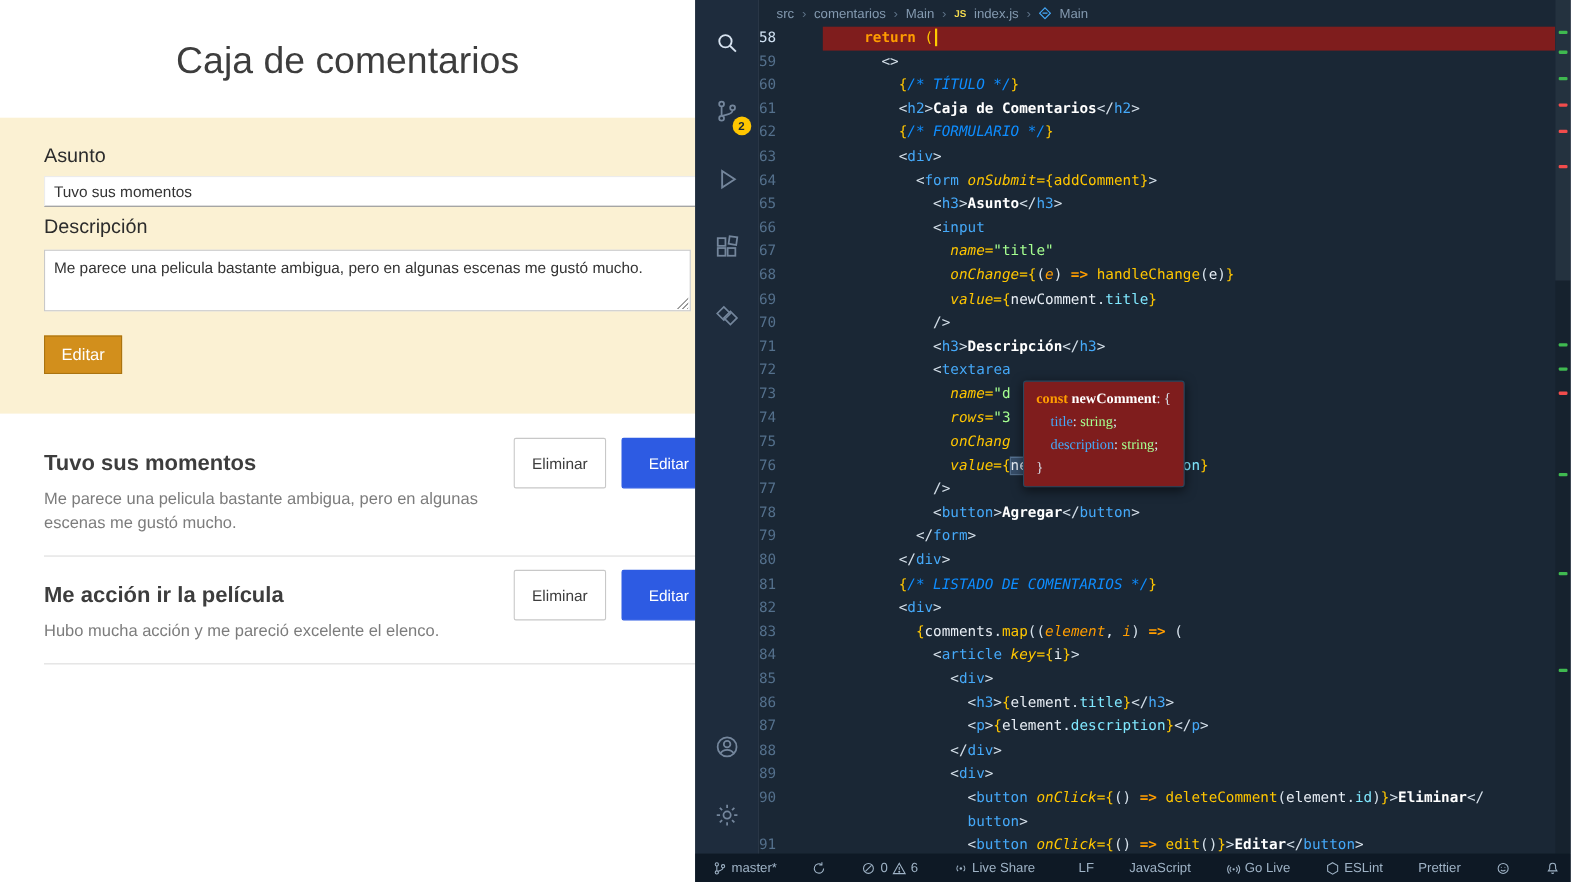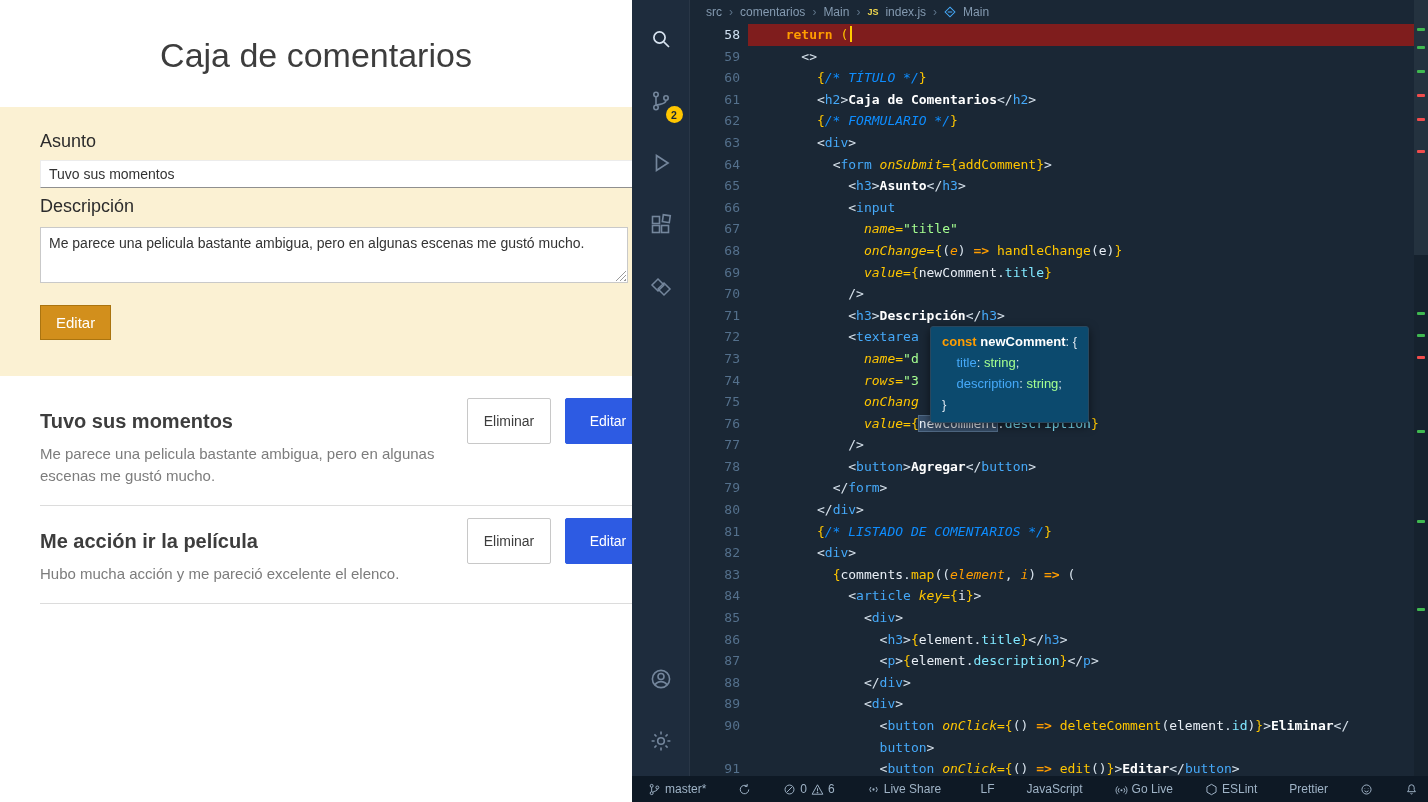--- a/index.html
+++ b/index.html
@@ -48,43 +48,43 @@
   .editor{position:relative;flex:1;padding-bottom:26px}
   .breadcrumbs{position:absolute;top:0;left:0;right:0;height:24px;display:flex;align-items:center;gap:7px;
                padding-left:16px;font-size:12px;color:#849ab0}
   .crumb{cursor:pointer}
   .bc-sep{color:#5d7287;font-size:12px}
   .js-badge{color:#f2d94e;font-weight:bold;font-size:9px}
   .sym-icon{display:inline-flex;color:#45a9f9}
   .code{position:absolute;left:0;right:14px;top:24px;bottom:26px;overflow:hidden;white-space:pre;
         font-family:"DejaVu Sans Mono",monospace;font-size:13px;line-height:21.6px}
   .crow{display:flex;height:21.6px}
-  .lnum{flex:0 0 58px;text-align:right;padding-right:8px;color:#54708c}
+  .lnum{flex:0 0 58px;text-align:left;padding-right:24px;color:#54708c}
   .crow.hl .lnum{color:#cfe0f1}
   .ltext{flex:1;padding-left:22px}
   .crow.hl .ltext{background:#7f1d1d}
   .caret{display:inline-block;width:2px;height:16px;background:#ffcc00;vertical-align:text-bottom;margin-left:2px}
   .tk-kw{color:#ff9d00;font-weight:bold}
   .tk-op{color:#ff9d00;font-weight:bold}
   .tk-y{color:#ffc600}
   .tk-w{color:#d7e2ec}
   .tk-tag{color:#45a9f9}
   .tk-attr{color:#ffc600;font-style:italic}
   .tk-str{color:#a5ff90}
   .tk-cm{color:#0e8dff;font-style:italic}
   .tk-txt{color:#fff;font-weight:bold}
   .tk-var{color:#e8eef5}
   .tk-varhl{color:#e8eef5;background:rgba(115,160,210,.32);box-shadow:0 0 0 1px rgba(150,190,235,.45)}
   .tk-fn{color:#ffc600}
   .tk-prop{color:#80e8ff}
   .tk-param{color:#ff9d00;font-style:italic}
   .tk-tprop{color:#45a9f9}
-  .hover-tooltip{position:absolute;left:240px;top:326px;z-index:6;background:#0c4a6e;border:1px solid #29475e;
+  .hover-tooltip{position:absolute;left:240px;top:346px;z-index:6;background:#7f1d1d;border:1px solid #29475e;
                  border-radius:3px;padding:4px 11px 7px;white-space:pre;box-shadow:0 3px 10px rgba(0,0,0,.55);
-                 font-family:Liberation Sans, sans-serif;font-size:13px;line-height:21px}
+                 font-family:Liberation Serif, serif;font-size:13px;line-height:21px}
   .ruler{position:absolute;right:0;top:0;bottom:26px;width:14px;background:#16222e}
   .ruler .thumb{position:absolute;left:0;right:0;top:0;height:255px;background:rgba(130,150,170,.14)}
   .ruler .mark{position:absolute;left:3px;width:8px;height:3px;border-radius:1px}
   .statusbar{position:absolute;left:0;right:0;bottom:0;height:26px;background:#0e1925;display:flex;
              align-items:center;justify-content:space-between;padding:0 10px 0 16px;font-size:12px;color:#9fb3c6;z-index:7}
   .sb-left,.sb-right{display:flex;align-items:center;gap:32px}
   .sb-item{display:flex;align-items:center;gap:4px;cursor:pointer;white-space:nowrap}
   .sb-item svg{flex:none}
 </style>
 </head>

